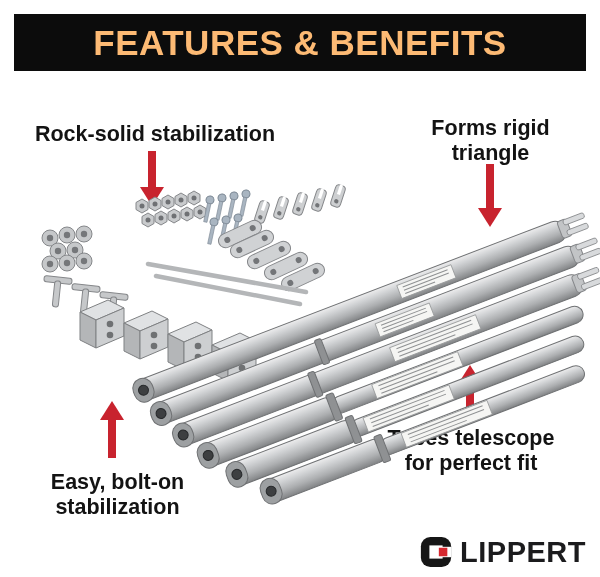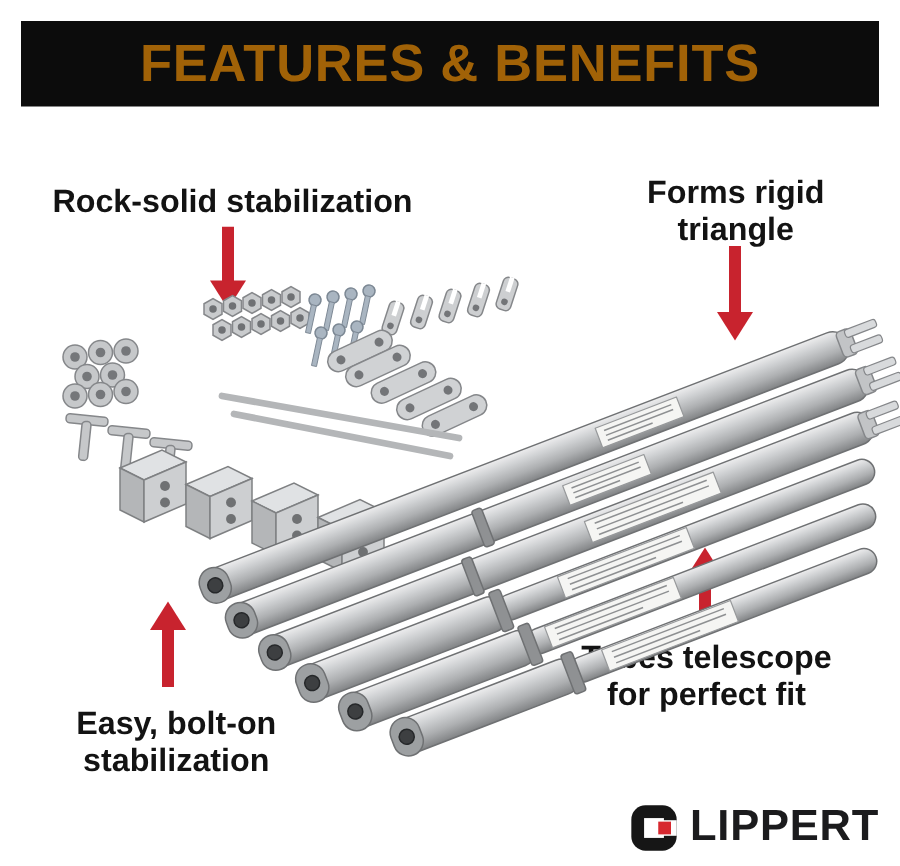--- a/index.html
+++ b/index.html
@@ -8,41 +8,41 @@
     width:600px; height:577px;
     font-family:"Liberation Sans", sans-serif;
   }
   .page { position:relative; width:600px; height:577px; background:#ffffff; overflow:hidden; }
 
   .banner {
     position:absolute; left:14px; top:14px; width:572px; height:57px;
     background:#0c0c0c; display:flex; align-items:center; justify-content:center;
   }
   .banner-title {
-    color:#a16207; font-size:35px; font-weight:800; letter-spacing:.5px; white-space:nowrap;
+    color:#fdba74; font-size:35px; font-weight:800; letter-spacing:.5px; white-space:nowrap;
   }
 
   .callout {
     position:absolute; color:#131313; font-size:21.5px; font-weight:700;
     line-height:1.18; text-align:center; white-space:pre-line;
   }
   #callout-stabilization { left:15px;  top:122px; width:280px; }
   #callout-triangle      { left:398px; top:116px; width:185px; }
   #callout-installation  { left:20px;  top:470px; width:195px; }
   #callout-telescope     { left:357px; top:426px; width:228px; }
 
   .arrow { position:absolute; }
   #arrow-stabilization { left:139px; top:151px; }
   #arrow-triangle      { left:477px; top:164px; }
   #arrow-installation  { left:99px;  top:400px; }
   #arrow-telescope     { left:457px; top:364px; }
 
   .product { position:absolute; left:0; top:168px; }
 
-  .logo { position:absolute; right:14px; bottom:8px; display:flex; align-items:flex-start; gap:7px; }
+  .logo { position:absolute; right:14px; bottom:8px; display:flex; align-items:center; gap:7px; }
   .logo-text { font-size:29px; font-weight:800; color:#1b1b1d; letter-spacing:.5px; }
 </style>
 </head>
 <body>
 
 <div class="page">
 
   <div class="banner">
     <div class="banner-title">FEATURES &amp; BENEFITS</div>
   </div>

